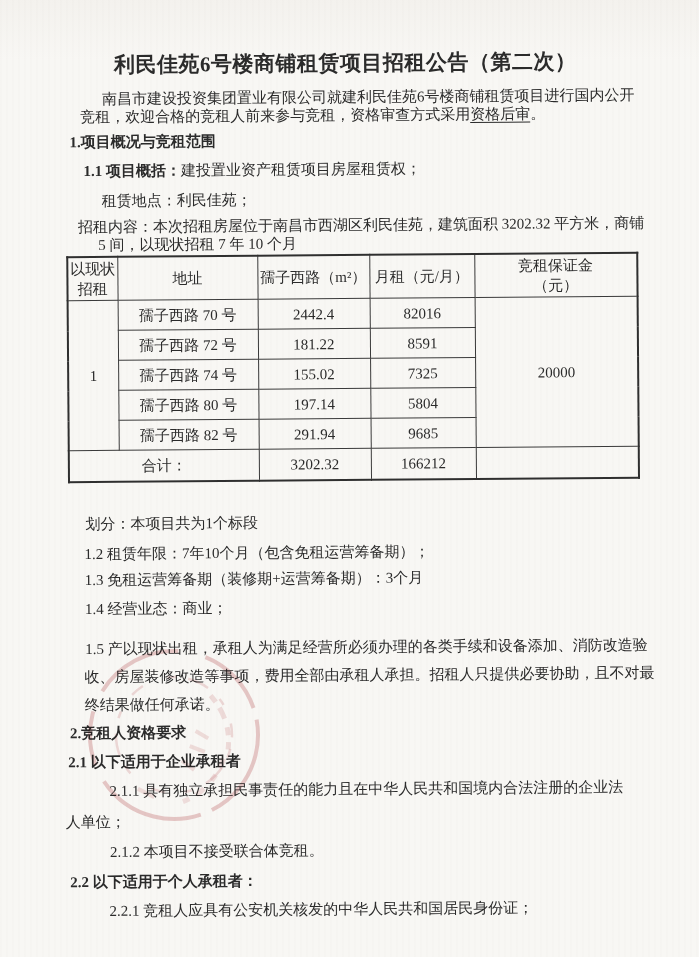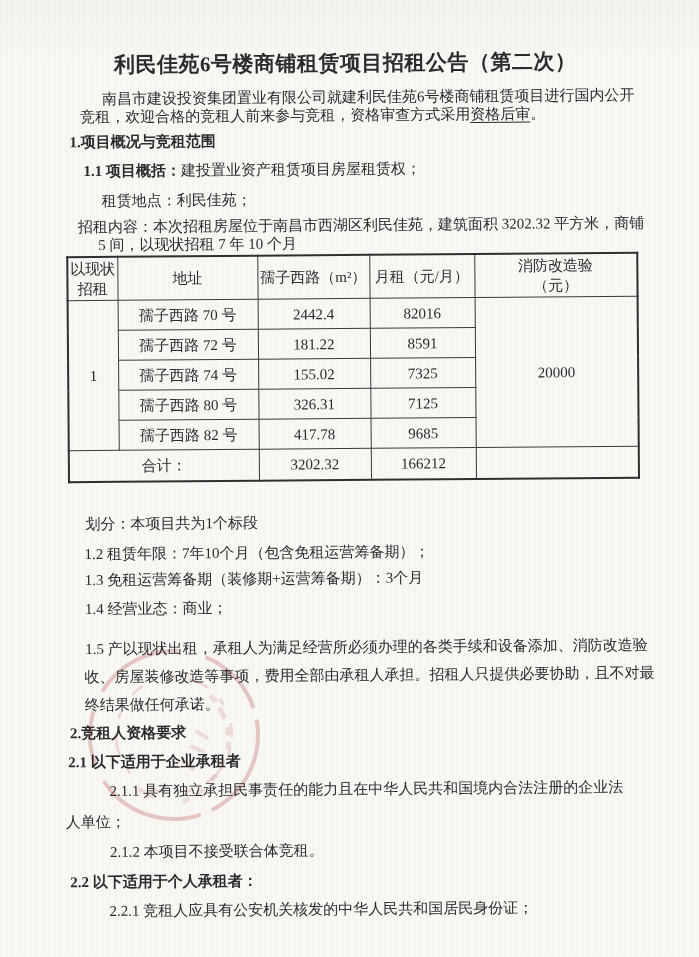--- a/index.html
+++ b/index.html
@@ -118,47 +118,47 @@
         <col style="width:112px">
         <col style="width:105px">
         <col style="width:163px">
     </colgroup>
     <tbody>
         <tr>
       <th>以现状招租</th>
       <th>地址</th>
       <th>孺子西路（m²）</th>
       <th>月租（元/月）</th>
-      <th><span class="wrap5">消防改造验（元）</span></th>
+      <th><span class="wrap5">竞租保证金（元）</span></th>
     </tr>
     <tr>
       <td rowspan="5">1</td>
       <td>孺子西路 70 号</td>
       <td>2442.4</td>
       <td>82016</td>
       <td rowspan="5">20000</td>
     </tr>
     <tr>
       <td>孺子西路 72 号</td>
       <td>181.22</td>
       <td>8591</td>
     </tr>
     <tr>
       <td>孺子西路 74 号</td>
       <td>155.02</td>
       <td>7325</td>
     </tr>
     <tr>
       <td>孺子西路 80 号</td>
-      <td>326.31</td>
-      <td>7125</td>
+      <td>197.14</td>
+      <td>5804</td>
     </tr>
     <tr>
       <td>孺子西路 82 号</td>
-      <td>417.78</td>
+      <td>291.94</td>
       <td>9685</td>
     </tr>
     <tr class="total">
       <td colspan="2">合计：</td>
       <td>3202.32</td>
       <td>166212</td>
       <td></td>
     </tr>
   </tbody>
     </table>

